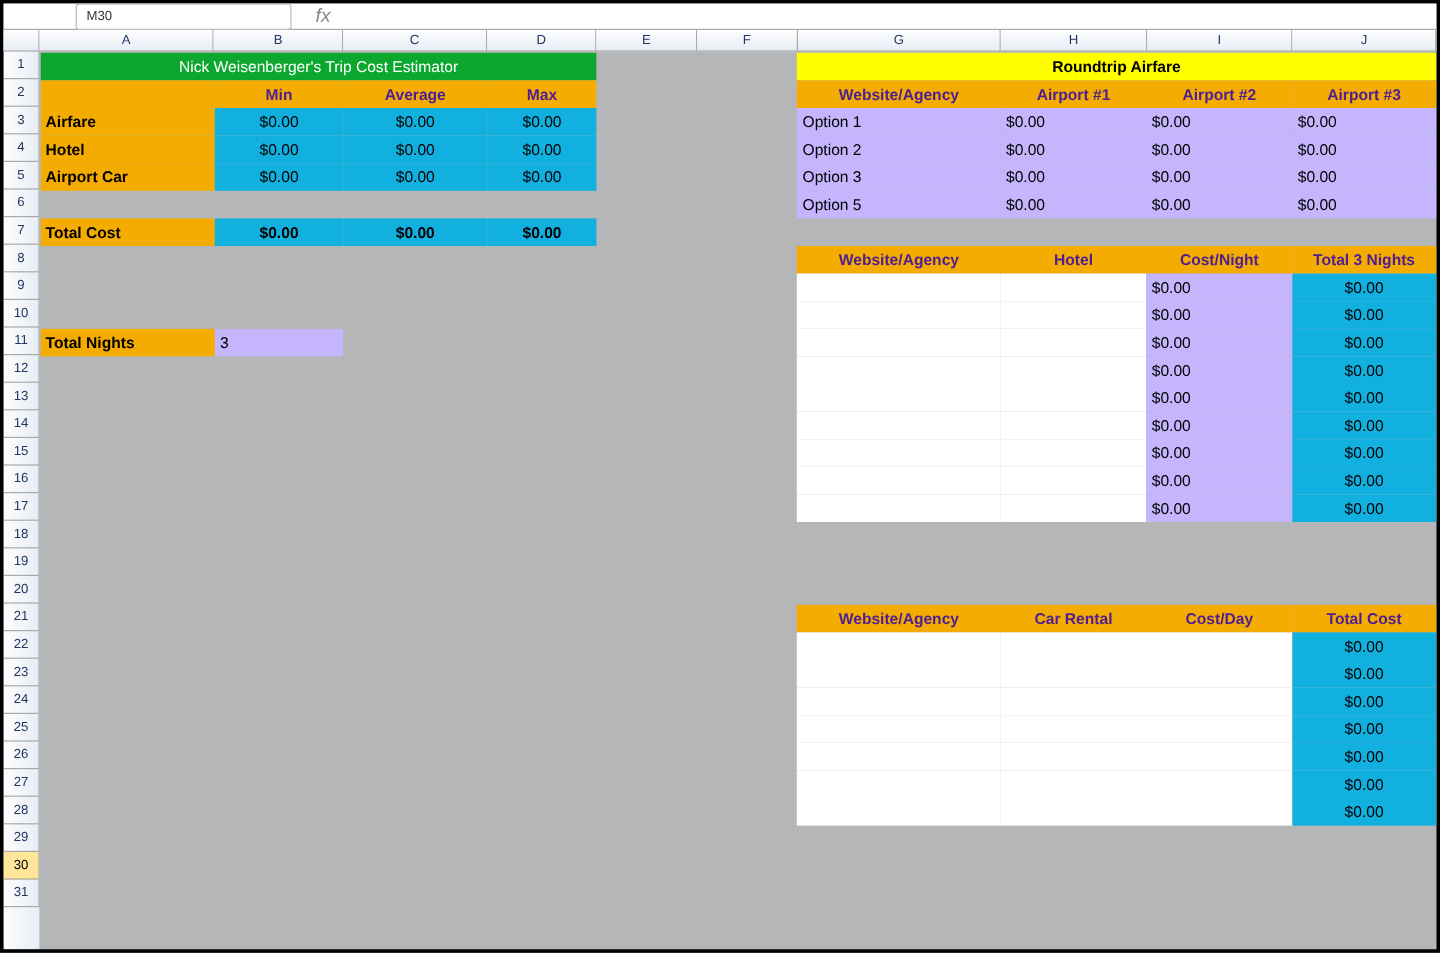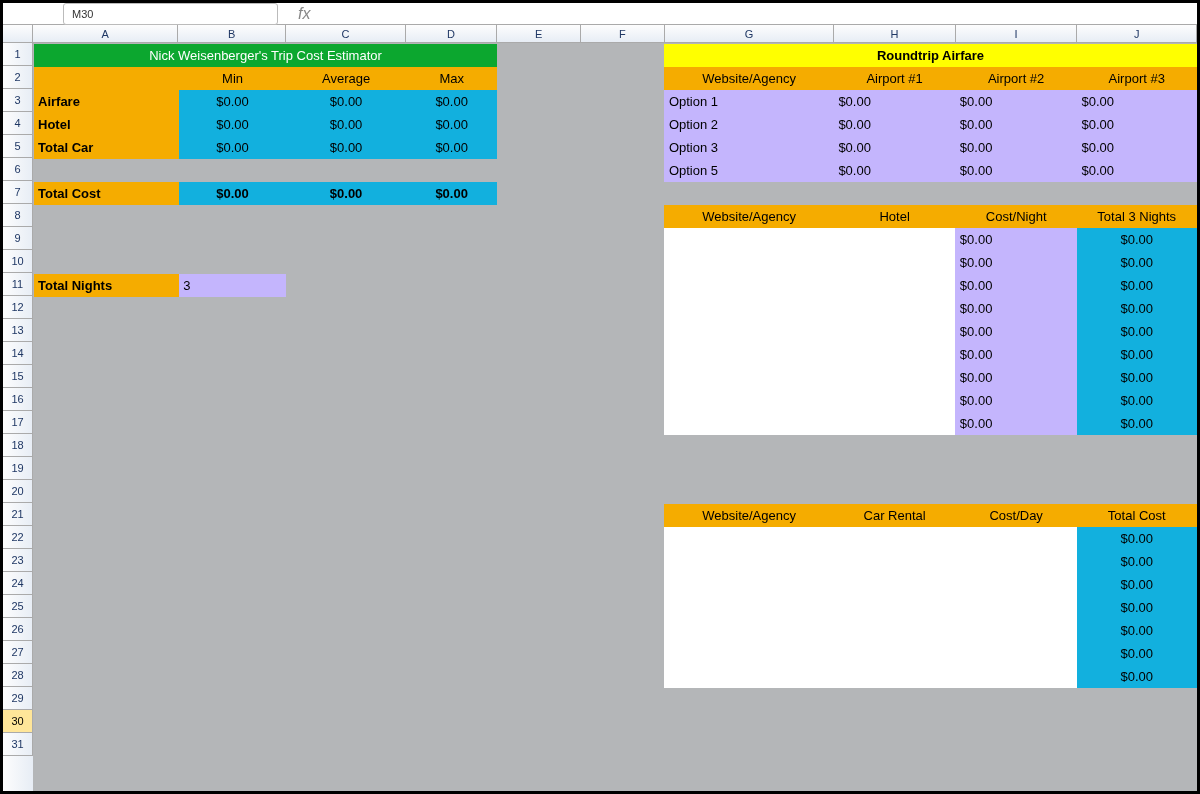--- a/index.html
+++ b/index.html
@@ -22,21 +22,21 @@
     top: 0;
     left: 0;
     width: 100%;
     height: 22px;
     background: #fff;
     border-bottom: 1px solid #aaa;
     display: flex;
     align-items: center;
   }
   .namebox {
-    width: 215px;
+    width: 180px;
     height: 22px;
     margin-left: 60px;
     background: #fff;
     border: 1px solid #bbb;
     border-radius: 3px;
     display: flex;
     align-items: center;
     padding: 0 8px;
     font-size: 11px;
     color: #333;
@@ -123,21 +123,21 @@
   .cC { width: 120px; }
   .cD { width: 92px; }
   .cE { width: 84px; }
   .cF { width: 84px; }
   .cG { width: 170px; }
   .cH { width: 122px; }
   .cI { width: 122px; }
   .cJ { width: 120px; }
   
   .green { background:#0ca72f; color:#fff; font-weight:normal; text-align:center; border:1px solid #000; }
-  .orange { background:#f5ac00; color:#000000; font-weight:normal; text-align:center; border:1px solid #000; }
+  .orange { background:#f5ac00; color:#4c1d95; font-weight:bold; text-align:center; border:1px solid #000; }
   .orange-left { background:#f5ac00; color:#000; font-weight:bold; text-align:left; border:1px solid #000; padding-left:4px; }
   .yellow { background:#ffff00; color:#000; font-weight:bold; text-align:center; border:1px solid #000; }
   .cyan { background:#12b0de; color:#000; text-align:center; border:1px solid #000; }
   .cyan-bold { background:#12b0de; color:#000; text-align:center; font-weight:bold; border:1px solid #000; }
   .white { background:#c4b5fd; color:#000; text-align:left; border:1px solid #000; }
   .white-left { background:#fff; color:#000; text-align:left; border:1px solid #000; }
 </style>
 </head>
 <body>
 
@@ -248,21 +248,21 @@
                 <td class="cyan">$0.00</td>
                 <td class="cyan">$0.00</td>
                 <td></td>
                 <td></td>
                 <td class="white">Option 2</td>
                 <td class="white">$0.00</td>
                 <td class="white">$0.00</td>
                 <td class="white">$0.00</td>
               </tr>
               <tr>
-                <td class="orange-left">Total Car</td>
+                <td class="orange-left">Airport Car</td>
                 <td class="cyan">$0.00</td>
                 <td class="cyan">$0.00</td>
                 <td class="cyan">$0.00</td>
                 <td></td>
                 <td></td>
                 <td class="white">Option 3</td>
                 <td class="white">$0.00</td>
                 <td class="white">$0.00</td>
                 <td class="white">$0.00</td>
               </tr>

